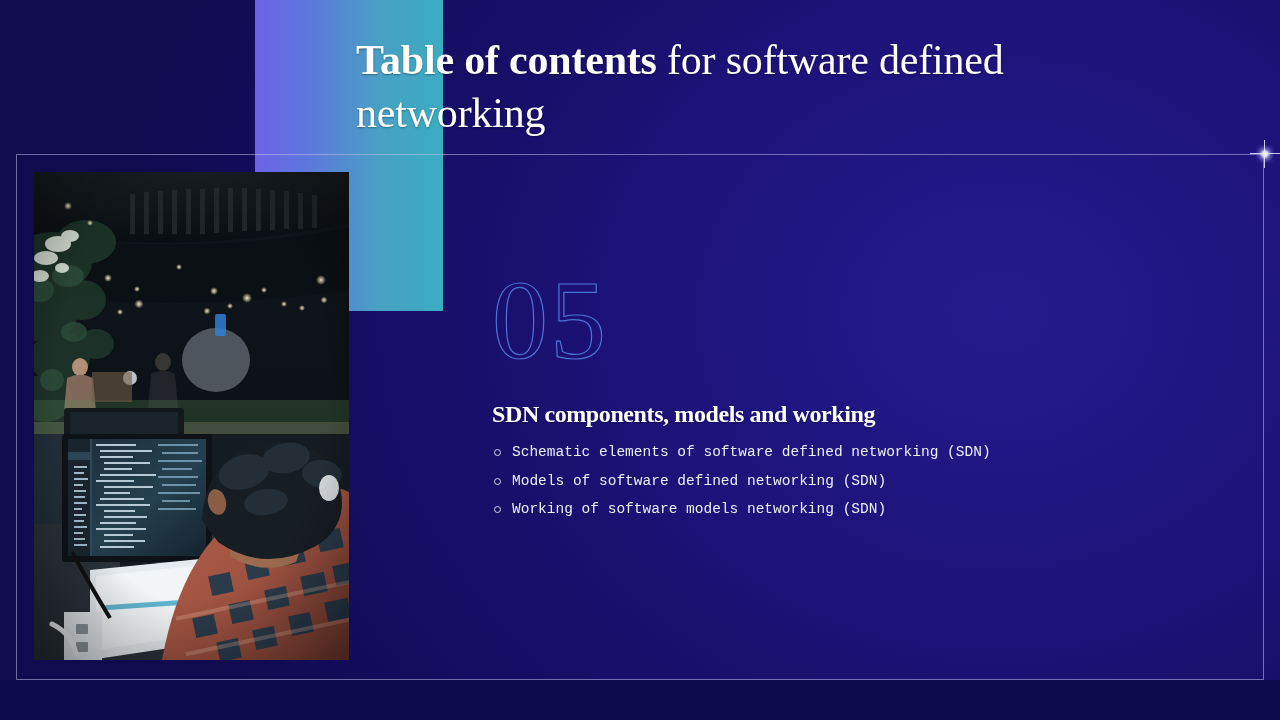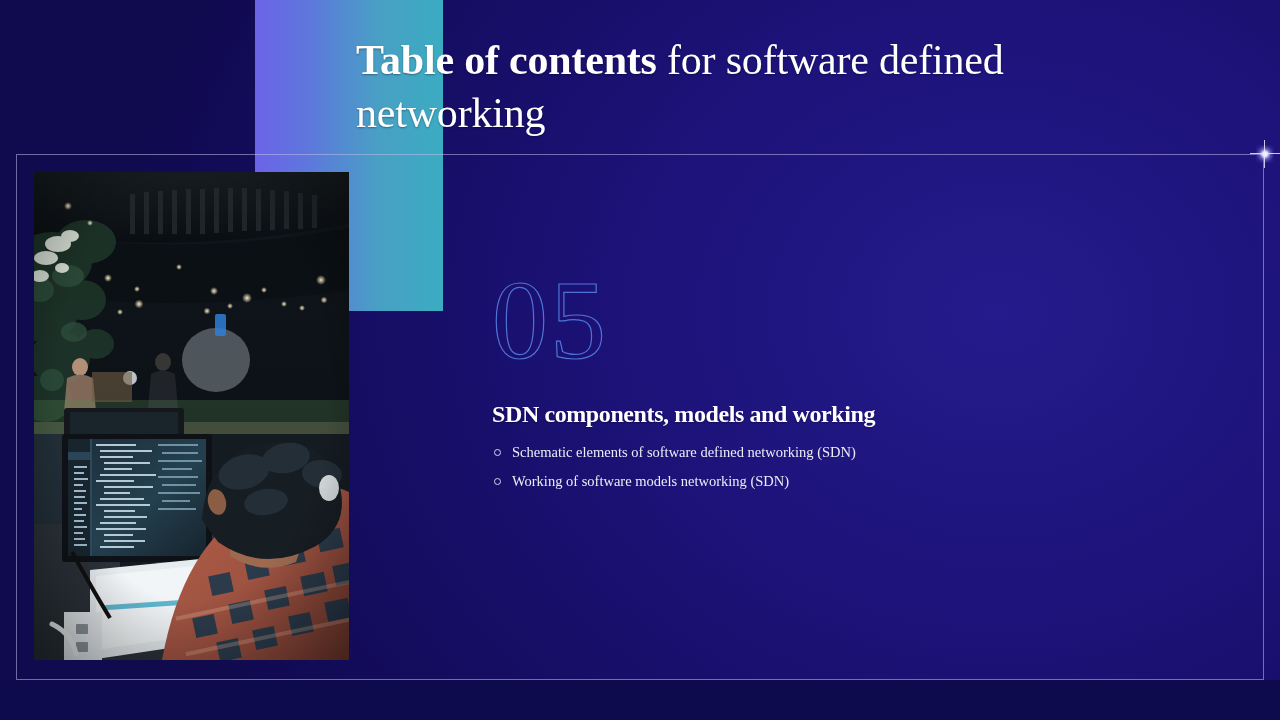--- a/index.html
+++ b/index.html
@@ -115,21 +115,21 @@
   #bullet-list {
     position: absolute;
     left: 494px;
     top: 444px;
     list-style: none;
   }
   #bullet-list li {
     display: flex;
     align-items: flex-start;
     height: 28.5px;
-    font-family: Liberation Serif, serif;
+    font-family: Liberation Mono, monospace;
     font-size: 14.5px;
     color: #EDEDF6;
   }
   #bullet-list .marker {
     flex: 0 0 auto;
     width: 7px;
     height: 7px;
     margin-top: 5px;
     margin-right: 11px;
     border: 1px solid #D6D6E8;
@@ -406,19 +406,23 @@
 
   <h2 id="section-heading">SDN components, models and working</h2>
 
   <ul id="bullet-list">
     <li>
       <span class="marker"></span>
       <span>Schematic elements of software defined networking (SDN)</span>
     </li>
     <li>
       <span class="marker"></span>
+      <span>Models of software defined networking (SDN)</span>
+    </li>
+    <li>
+      <span class="marker"></span>
       <span>Working of software models networking (SDN)</span>
     </li>
   </ul>
 
   <div id="page-number">20</div>
 
 </div>
 
 </body></html>

